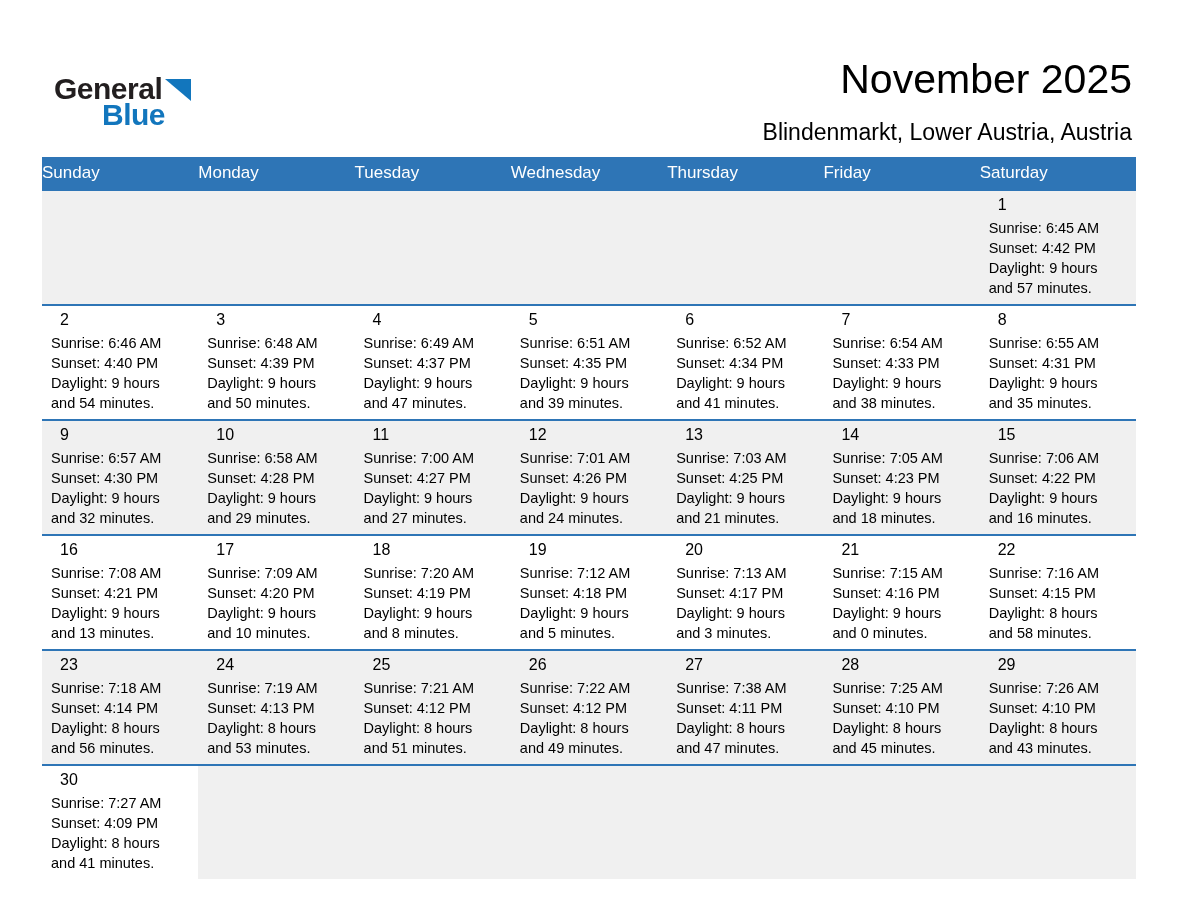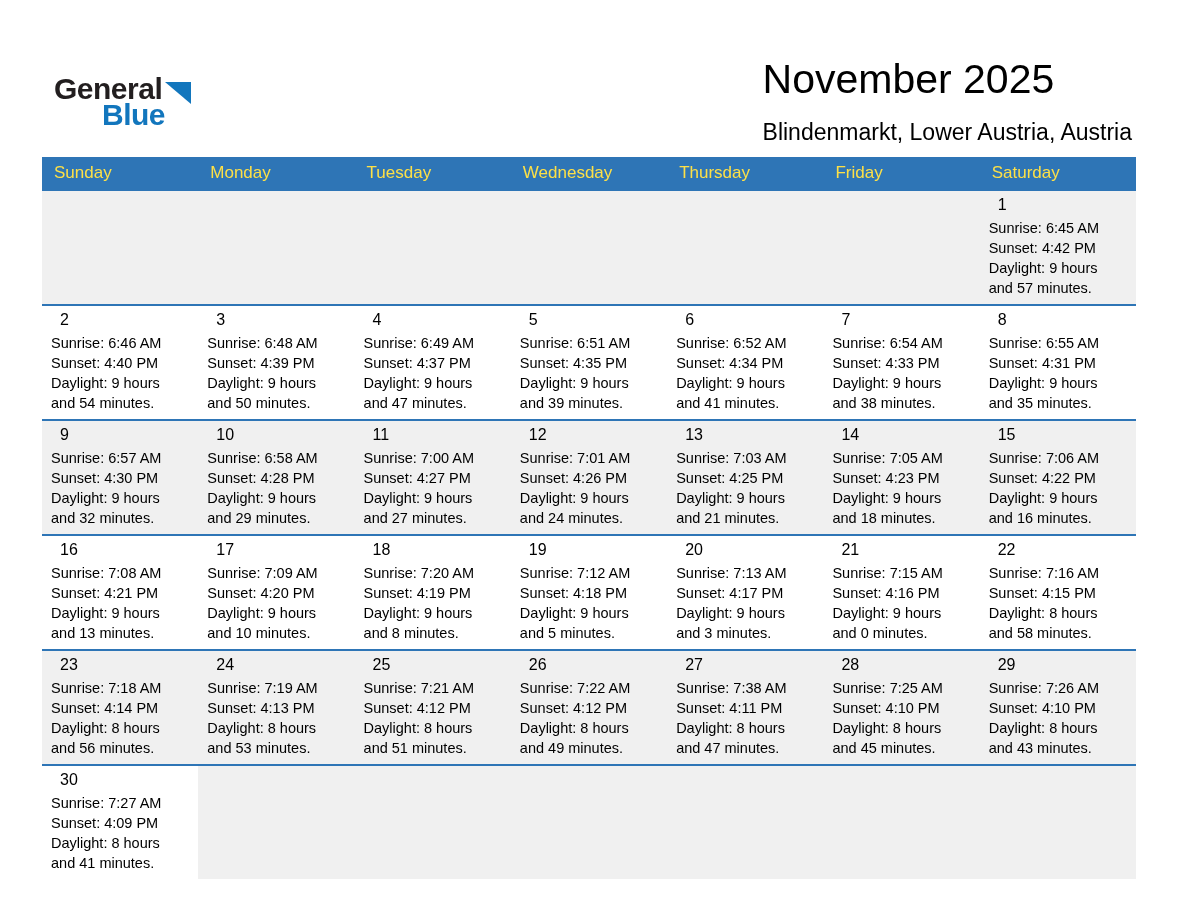--- a/index.html
+++ b/index.html
@@ -2,33 +2,33 @@
 <html><head>
 <meta charset="utf-8">
 <style>
   * { box-sizing: border-box; margin: 0; padding: 0; }
   html, body { background: #ffffff; }
   body { font-family: "Liberation Sans", sans-serif; }
   .page { position: relative; width: 1188px; height: 918px; background: #ffffff; overflow: hidden; }
 
   
   .logo { position: absolute; top: 74px; left: 54px; line-height: 1; }
-  .logo-line1 { display: flex; align-items: flex-end; font-size: 30px; font-weight: 700; color: #221e1f; letter-spacing: -0.5px; }
+  .logo-line1 { display: flex; align-items: center; font-size: 30px; font-weight: 700; color: #221e1f; letter-spacing: -0.5px; }
   .logo-triangle { margin-left: 3px; margin-top: 1px; }
   .logo-blue { font-size: 30px; font-weight: 700; color: #1276BD; margin-left: 48px; margin-top: -4px; letter-spacing: -0.5px; }
 
   
-  .title-block { position: absolute; top: 56px; right: 56px; }
+  .title-block { position: absolute; top: 56px; right: 56px; text-align: right; }
   .month-title { font-size: 41px; font-weight: 400; color: #000000; }
   .location-subtitle { font-size: 23px; font-weight: 400; color: #000000; margin-top: 16px; }
 
   
   .calendar { position: absolute; top: 157px; left: 42px; right: 52px; }
   .weekday-row { display: grid; grid-template-columns: repeat(7, 1fr); background: #2E75B6; height: 32px; align-items: center; }
-  .weekday-cell { color: #fde047; font-size: 17px; font-weight: 400; padding-left: 12px; white-space: nowrap; }
+  .weekday-cell { color: #ffffff; font-size: 17px; font-weight: 400; padding-left: 0; white-space: nowrap; }
 
   .week-row { display: grid; grid-template-columns: repeat(7, 1fr); min-height: 108px; border-top: 2px solid #2E75B6; background: #ffffff; }
   .weeks .week-row:nth-child(odd) { background: #F0F0F0; }
   .day-cell { padding: 4px 4px 6px 9px; }
   .day-cell.empty { background: #F0F0F0; }
   .weeks .week-row:nth-child(odd) .day-cell.empty { background: transparent; }
   .day-number { font-size: 16px; color: #000000; padding-left: 9px; margin-bottom: 3px; line-height: 20px; }
   .day-line { font-size: 14.5px; line-height: 20px; color: #000000; white-space: nowrap; }
 </style>
 </head>

